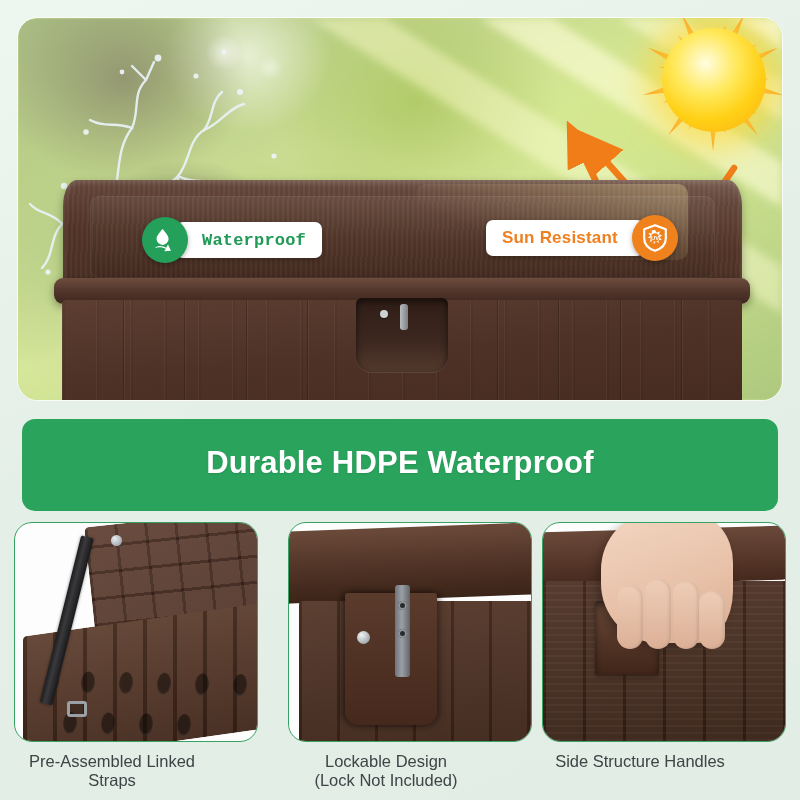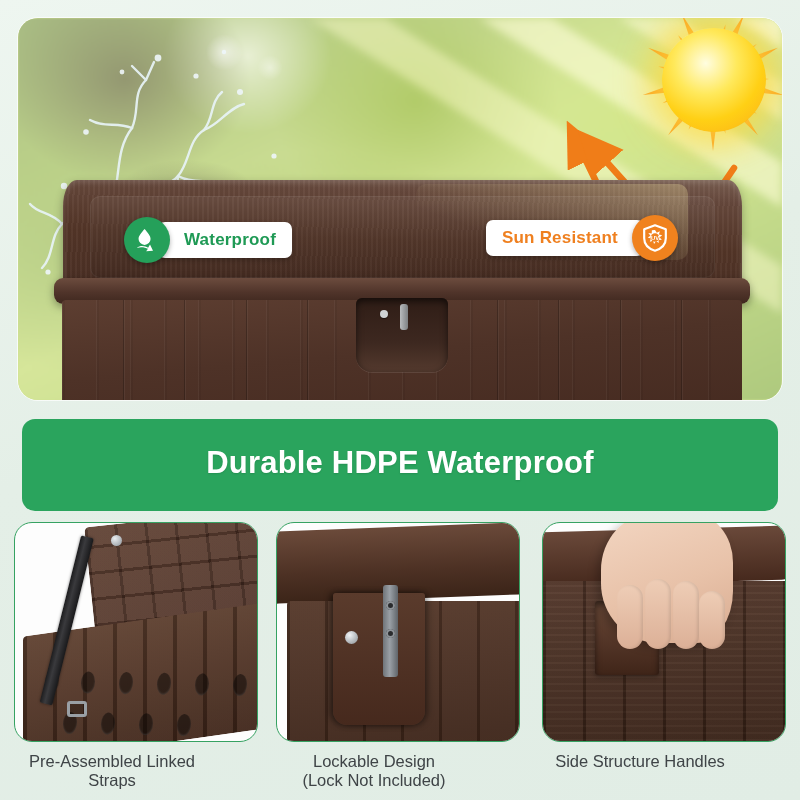--- a/index.html
+++ b/index.html
@@ -143,21 +143,21 @@
     display: flex; align-items: center;
     box-shadow: 0 2px 5px rgba(0,0,0,.25);
     font-weight: bold; font-size: 17px; letter-spacing: .2px;
   }
   .badge-circle {
     width: 46px; height: 46px; border-radius: 50%;
     display:flex; align-items:center; justify-content:center;
     box-shadow: 0 2px 5px rgba(0,0,0,.3);
     flex: 0 0 auto;
   }
-  #badge-waterproof { left: 106px; top: 200px; }
+  #badge-waterproof { left: 124px; top: 200px; font-family: Liberation Mono, monospace; }
   #badge-waterproof .badge-circle { background: #25a05a; margin-right: -12px; z-index:2; }
   #badge-waterproof .badge-pill { padding: 0 16px 0 26px; color: #1f9a55; }
   #badge-sun { left: 468px; top: 198px; }
   #badge-sun .badge-circle { background: #f0821e; margin-left: -12px; order: 2; z-index:2; }
   #badge-sun .badge-pill { padding: 0 26px 0 16px; color: #ef8020; order: 1; }
 
   
   .banner {
     position: absolute; left: 22px; top: 419px; width: 756px; height: 92px;
     background: #2aa45d; border-radius: 13px;
@@ -167,21 +167,21 @@
   .banner-title {
     font-size: 31px; font-weight: bold; letter-spacing: .2px; line-height: 1.05;
     text-shadow: 0 1px 2px rgba(0,0,0,.12);
   }
   .banner-sub { font-size: 15.5px; line-height: 1.26; margin-top: 5px; max-width: 716px; }
 
   
   .panels { position: absolute; left: 0; top: 522px; width: 800px; height: 278px; }
   .panel { position: absolute; top: 0; width: 196px; }
   .panel:nth-child(1) { left: 14px; }
-  .panel:nth-child(2) { left: 276px; }
+  .panel:nth-child(2) { left: 288px; }
   .panel:nth-child(3) { left: 542px; }
   .panel-img {
     width: 244px; height: 220px;
     border: 1.5px solid #36a262; border-radius: 18px;
     background: #fdfdfd; overflow: hidden; position: relative;
   }
   .panel-cap {
     margin-top: 10px; text-align: center;
     font-size: 16.5px; color: #3f4447; line-height: 1.18;
     white-space: pre-line;

